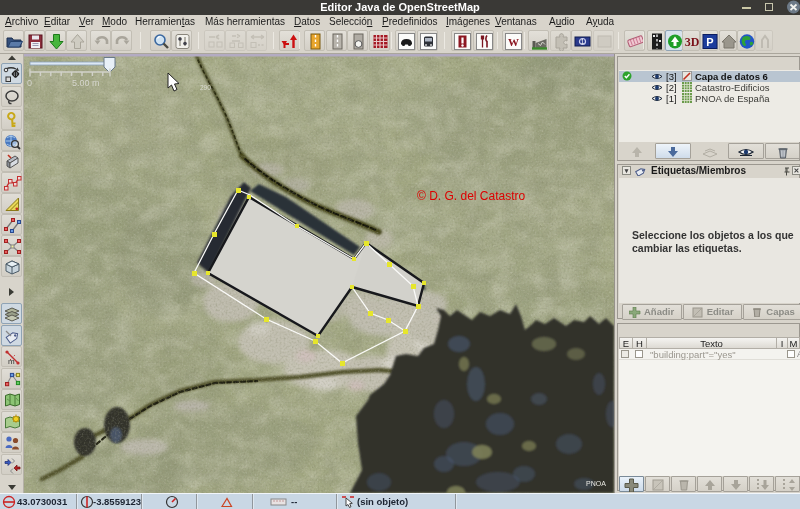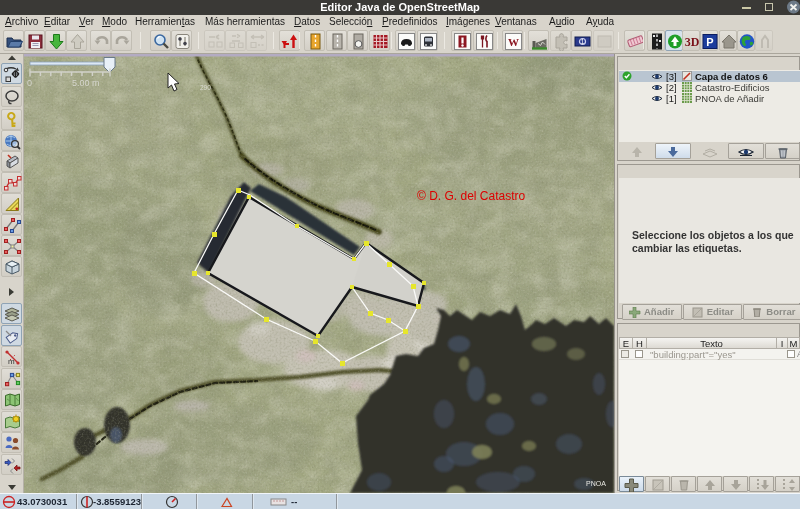--- a/index.html
+++ b/index.html
@@ -672,21 +672,21 @@
         <div style="position:absolute;left:0;top:23px;width:181px;height:11px">
           <svg width="12" height="9" style="position:absolute;left:32px;top:1px">
               <path d="M1 4.5 Q6 0.5 11 4.5 Q6 8.5 1 4.5 Z" fill="#f8f8f6" stroke="#1a2433" stroke-width="1"></path>
               <circle cx="6" cy="4.5" r="1.9" fill="#1d3a6e"></circle>
             </svg>
           <span style="position:absolute;left:47px;top:0;font-size:9.5px;color:#222">[1]</span>
           <svg width="10" height="10" style="position:absolute;left:63px;top:0">
               <rect width="10" height="10" fill="#6a9a4a"></rect>
               <path d="M0 2.5 h10 M0 5 h10 M0 7.5 h10 M2.5 0 v10 M5 0 v10 M7.5 0 v10" stroke="#e0e4d0" stroke-width=".8"></path>
             </svg>
-          <span style="position:absolute;left:76px;top:0;font-size:9.5px;color:#3a3a36">PNOA de Añadir</span>
+          <span style="position:absolute;left:76px;top:0;font-size:9.5px;color:#3a3a36">PNOA de España</span>
         </div>
       </div>
       <div class="dbtns" style="position:absolute;left:1px;top:86px;width:181px;height:18px;gap:1px">
         <div class="pbtn" style="border-color:transparent;background:#d8d4cb">
             <svg width="34" height="14" style="position:absolute;left:0;top:1px">
               <path d="M17 2 L22 8 L19 8 L19 12 L15 12 L15 8 L12 8 Z" fill="#b8b4aa"></path>
             </svg>
           </div>
         <div class="pbtn" style="background:linear-gradient(#eef4fa,#cfdcea)">
             <svg width="34" height="14" style="position:absolute;left:0;top:1px">
@@ -709,20 +709,34 @@
             <svg width="34" height="14" style="position:absolute;left:0;top:1px">
               <path d="M13.5 4 h7 l-1 9 h-5 Z" fill="#9aa0a8" stroke="#5a6068"></path>
               <path d="M12.5 4 h9" stroke="#5a6068" stroke-width="1.4"></path>
               <path d="M15.5 5.5 v6 M17 5.5 v6 M18.5 5.5 v6" stroke="#c8ccd2" stroke-width=".8"></path>
             </svg>
           </div>
       </div>
     </div>
 
     <div class="dock" style="top:110px;height:155px">
+      <div class="dhead">
+        <span class="mini" style="left:4px">▾</span>
+        <svg width="14" height="11" style="position:absolute;left:16px;top:0">
+            <g transform="rotate(-30 7 6)">
+              <path d="M2 4 h6 l3 2.5 L8 9 H2 Z" fill="#e8ecf2" stroke="#4a5a88"></path>
+              <circle cx="9" cy="6.5" r="1" fill="#4a5a88"></circle>
+            </g>
+          </svg>
+        <span class="ttl" style="left:33px">Etiquetas/Miembros</span>
+        <svg width="9" height="9" style="position:absolute;left:164px;top:2px">
+            <path d="M3 1 h4 M4 1 v4 M5 1 v4 M2.5 5 h5 M4.5 5 v3.5" stroke="#4a4a44" stroke-width="1"></path>
+          </svg>
+        <span class="mini" style="left:174px;width:9px">✕</span>
+      </div>
       <div style="position:absolute;left:1px;top:13px;width:181px;height:125px;background:#e9e7e1">
         <div style="position:absolute;left:13px;top:51px;font-size:10.5px;font-weight:bold;color:#333;line-height:13px">Seleccione los objetos a los que<br>cambiar las etiquetas.</div>
       </div>
       <div class="dbtns" style="position:absolute;left:4px;top:139px;width:181px;height:15px;gap:1px">
         <div class="pbtn">
             <svg width="12" height="11" style="position:absolute;left:6px;top:2px">
               <path d="M4 0 h3 v4 h4 v3 h-4 v4 h-3 v-4 h-4 v-3 h4 Z" fill="#8aa87a" stroke="#5a7a4a" stroke-width=".6"></path>
             </svg>
             <span style="position:absolute;left:21px;top:1px">Añadir</span>
           </div>
@@ -731,21 +745,21 @@
               <rect x="1" y="1" width="9" height="9" fill="#c2beb4" stroke="#9a968c"></rect>
               <path d="M2 9 L9 2" stroke="#aaa69c"></path>
             </svg>
             <span style="position:absolute;left:23px;top:1px">Editar</span>
           </div>
         <div class="pbtn">
             <svg width="12" height="11" style="position:absolute;left:7px;top:1px">
               <path d="M3 3 h6 l-.8 8 h-4.4 Z" fill="#b2aea4" stroke="#8a867c"></path>
               <path d="M2 3 h8" stroke="#8a867c" stroke-width="1.2"></path>
             </svg>
-            <span style="position:absolute;left:22px;top:1px">Borrar</span>
+            <span style="position:absolute;left:22px;top:1px">Capas</span>
           </div>
       </div>
     </div>
 
     <div class="dock" style="top:269px;height:168px">
       <div style="position:absolute;left:1px;top:13px;width:181px;height:12px;display:flex;font-size:9.5px;color:#222;text-align:center">
         <div style="width:14px;background:linear-gradient(#f5f4f1,#dddad3);border:1px solid #b2aea6">E</div>
         <div style="width:14px;background:linear-gradient(#f5f4f1,#dddad3);border:1px solid #b2aea6;border-left:none">H</div>
         <div style="flex:1;background:linear-gradient(#f5f4f1,#dddad3);border:1px solid #b2aea6;border-left:none">Texto</div>
         <div style="width:11px;background:linear-gradient(#f5f4f1,#dddad3);border:1px solid #b2aea6;border-left:none">I</div>
@@ -829,14 +843,21 @@
           <path d="M3 11.5 L8 3.5 L12.5 11.5 Z" fill="none" stroke="#cc4422" stroke-width="1.2"></path>
         </svg>
     </div>
     <div class="scell" style="left:256px;width:82px;border-right:2px groove #dfe8f0">
       <svg width="18" height="14" style="position:absolute;left:14px;top:2px">
           <rect x="1" y="3" width="15" height="6" fill="#e8e2e2" stroke="#888"></rect>
           <path d="M4 4 v2 M7 4 v2 M10 4 v2 M13 4 v2" stroke="#b88" stroke-width=".8"></path>
         </svg>
       <span style="position:absolute;left:35px;top:2px;font-weight:bold">--</span>
     </div>
+    <div class="scell" style="left:340px;width:117px;border-right:2px groove #dfe8f0">
+      <svg width="14" height="14" style="position:absolute;left:1px;top:1px">
+          <path d="M5 3 l0 8 l2-1.5 l1.5 3 l1.5-.8 l-1.3-3 l2.6-.4 Z" fill="#fff" stroke="#333" stroke-width=".9"></path>
+          <path d="M1 2 h4 M9 2 h4" stroke="#cc2222" stroke-width="1.4"></path>
+        </svg>
+      <span style="position:absolute;left:17px;top:2px;font-weight:bold;font-size:9.5px">(sin objeto)</span>
+    </div>
   </div>
 </div>
 
 </body></html>

